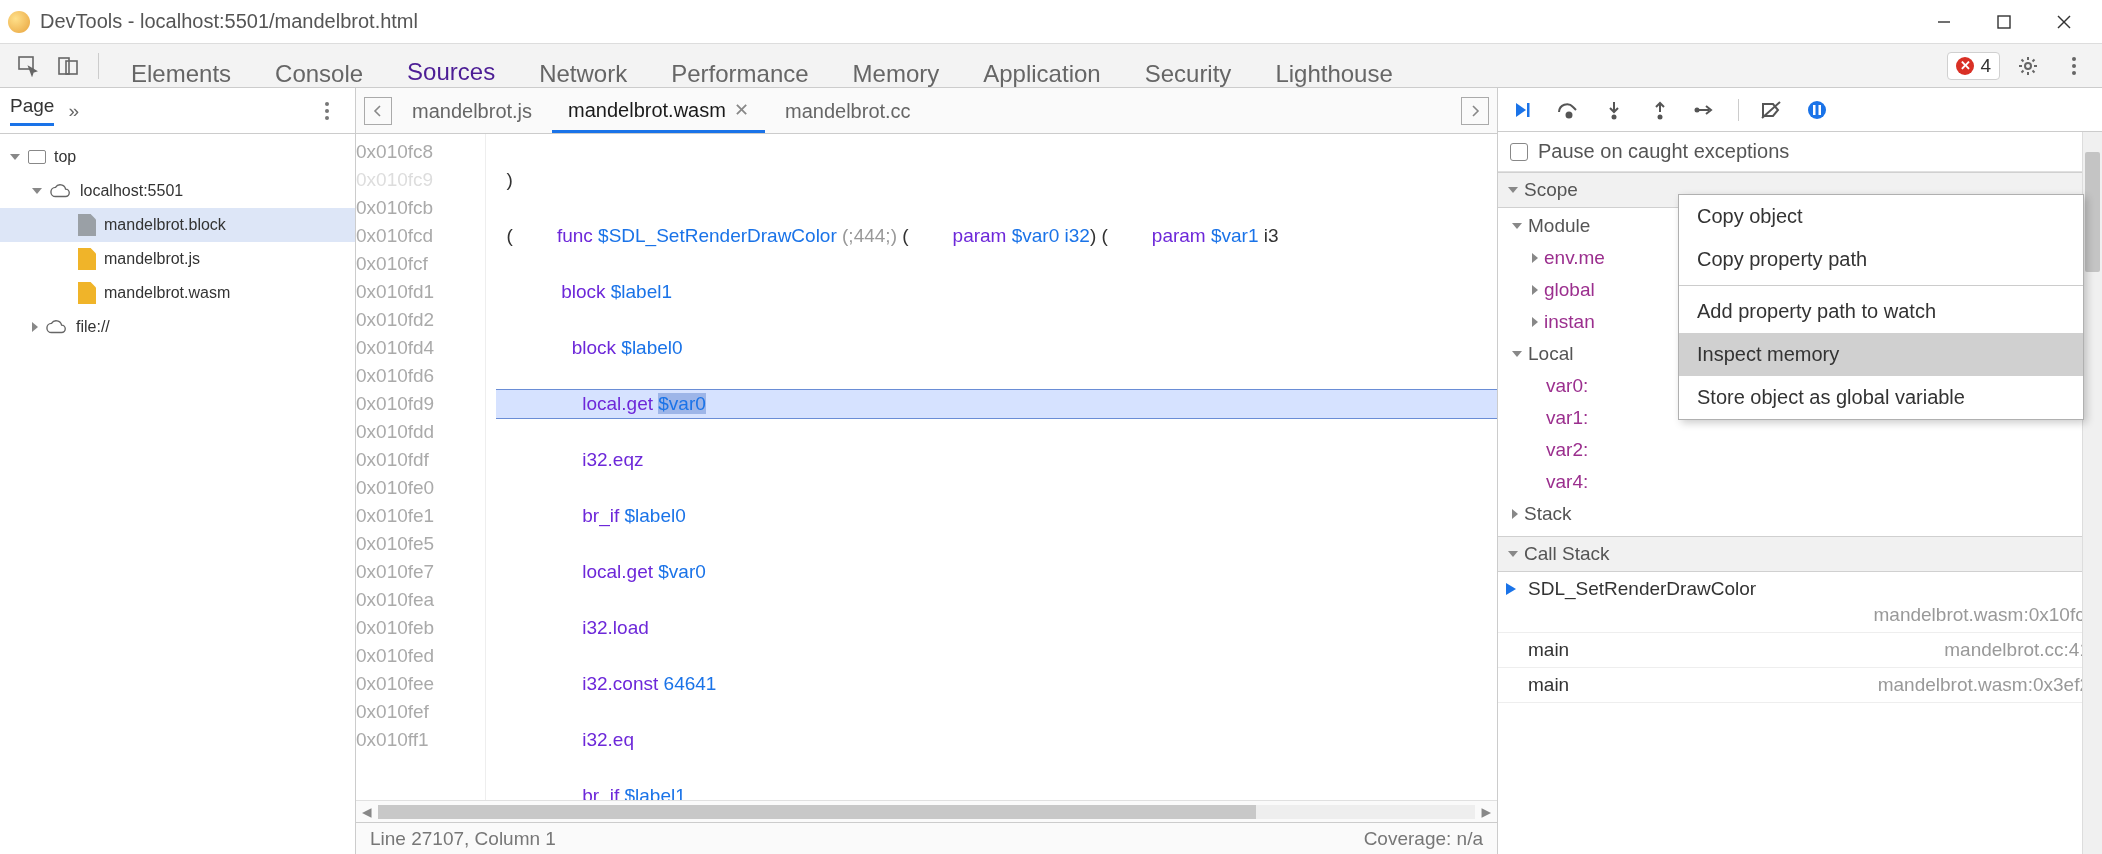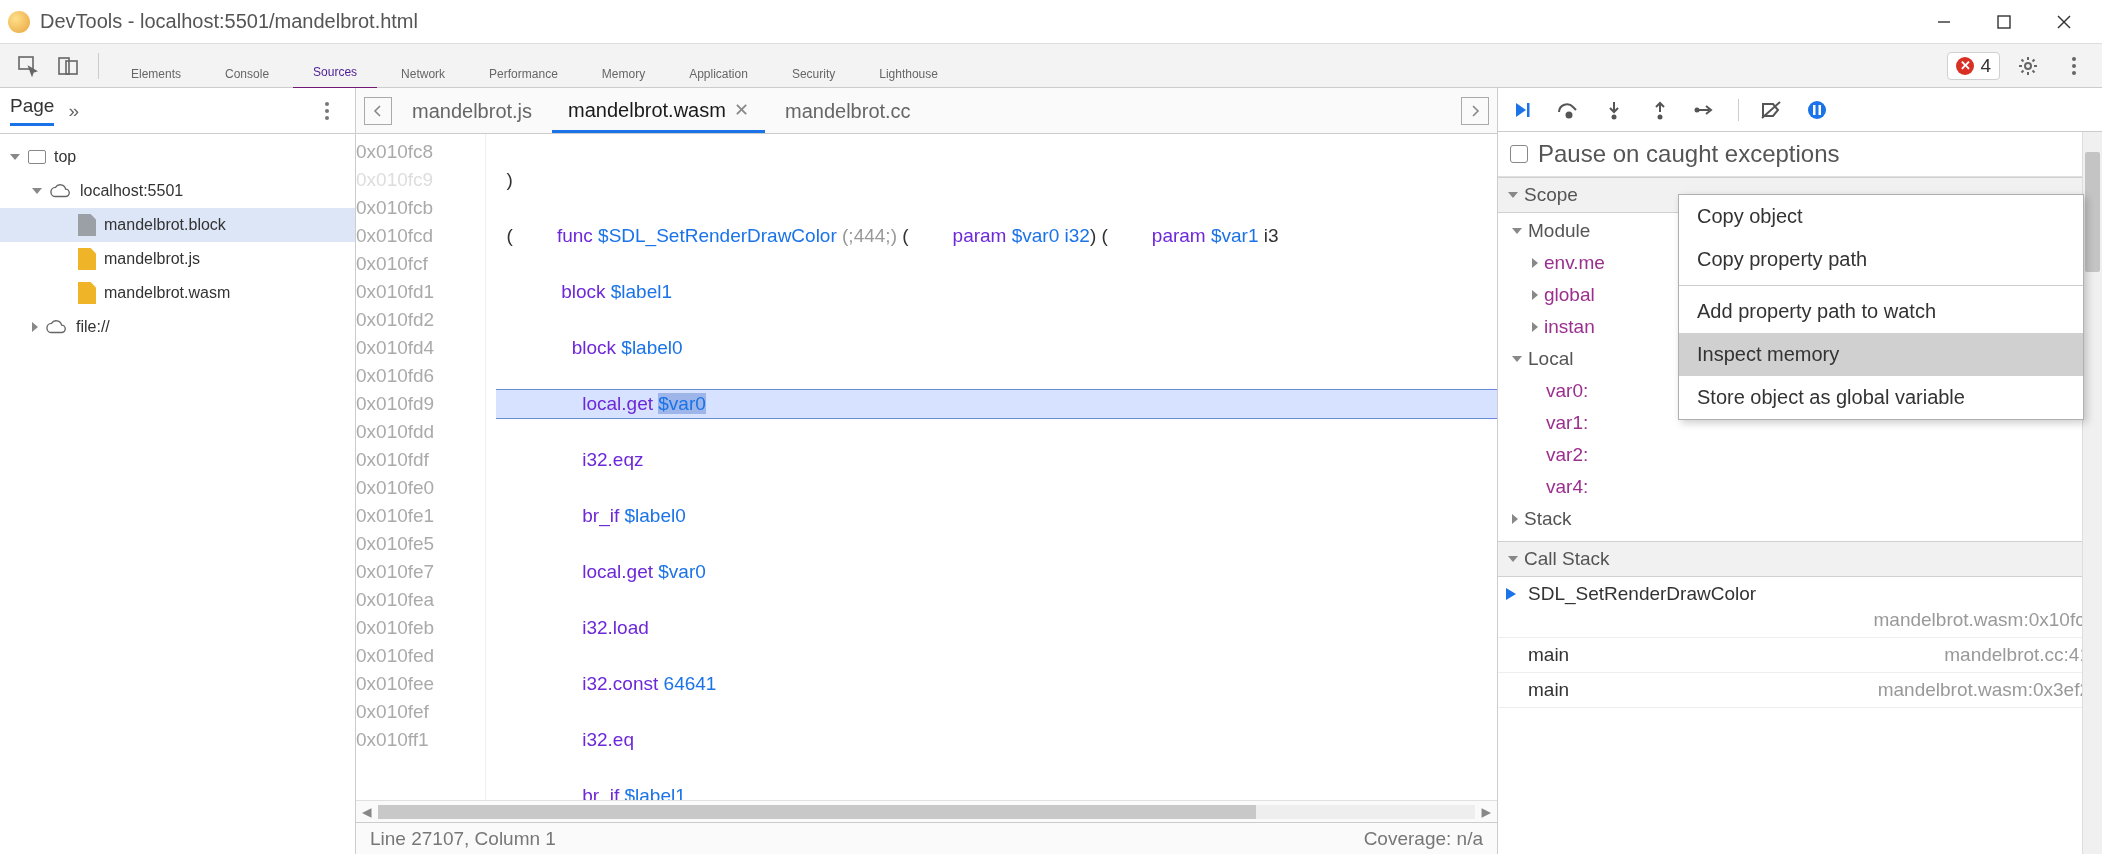--- a/index.html
+++ b/index.html
@@ -8,21 +8,21 @@
 
 .titlebar { height: 44px; display: flex; align-items: center; padding: 0 8px; background: #fff; border-bottom: 1px solid #ddd; }
 .titlebar .app-icon { width: 22px; height: 22px; margin-right: 10px; background: radial-gradient(circle at 35% 35%, #ffe08a, #e8a33d); border-radius: 50%; }
 .titlebar .title { flex: 1; color: #555; font-size: 20px; }
 .win-btn { width: 60px; height: 40px; display: flex; align-items: center; justify-content: center; color: #333; font-size: 20px; cursor: pointer; }
 .win-btn svg { stroke: #333; stroke-width: 1.4; fill: none; }
 
 
 .tabsrow { height: 44px; display: flex; align-items: center; border-bottom: 1px solid #ccc; background: #f3f3f3; padding: 0 10px; gap: 4px; }
 .tab-btn-icon { width: 36px; height: 36px; display: flex; align-items: center; justify-content: center; color: #666; cursor: pointer; }
-.tab { padding: 10px 20px 8px; color: #666; cursor: pointer; font-size: 12px; margin-top: 14px; }
+.tab { padding: 10px 20px 8px; color: #666; cursor: pointer; font-size: 24px; margin-top: 14px; }
 .tab.active { color: #4c1d95; border-bottom: 3px solid #701a75; }
 .tabs-right { margin-left: auto; display: flex; align-items: center; gap: 10px; }
 .err-badge { display: inline-flex; align-items: center; border: 1px solid #d0d0d0; border-radius: 4px; padding: 2px 8px; gap: 6px; background: #fff; }
 .err-dot { width: 18px; height: 18px; border-radius: 50%; background: #d93025; display: inline-flex; align-items: center; justify-content: center; color: #fff; font-size: 13px; font-weight: bold; }
 
 
 .main { display: flex; height: calc(854px - 44px - 44px); }
 
 
 .page-panel { width: 356px; border-right: 1px solid #ccc; display: flex; flex-direction: column; background: #fff; }
@@ -56,21 +56,21 @@
 .code-line.hl { background: #d6e2ff; box-shadow: 0 -1px 0 #6a8dd6, 0 1px 0 #6a8dd6; }
 .code-line.hl .sel { background: #9db5e8; }
 .gutter .dim { color: #ddd; }
 .editor-hscroll { height: 22px; border-top: 1px solid #e0e0e0; display: flex; align-items: center; background: #fafafa; }
 .editor-status { height: 32px; border-top: 1px solid #ccc; display: flex; align-items: center; padding: 0 14px; color: #777; background: #fafafa;}
 
 
 .debug-panel { width: 604px; display: flex; flex-direction: column; background: #fff; position: relative;}
 .dbg-toolbar { height: 44px; border-bottom: 1px solid #ccc; display: flex; align-items: center; padding: 0 10px; gap: 18px; }
 .dbg-btn { width: 28px; height: 28px; display:flex; align-items:center; justify-content:center; cursor: pointer; }
-.dbg-check { display: flex; align-items: center; gap: 10px; padding: 8px 12px; color: #555; font-size: 24px; border-bottom: 1px solid #e0e0e0;}
+.dbg-check { display: flex; align-items: center; gap: 10px; padding: 8px 12px; color: #555; font-size: 20px; border-bottom: 1px solid #e0e0e0;}
 .cbox { width: 18px; height: 18px; border: 1.5px solid #888; border-radius: 3px; }
 .sec-head { background: #f1f1f1; border-top: 1px solid #d0d0d0; border-bottom: 1px solid #d0d0d0; padding: 6px 10px; color: #555; display:flex; align-items:center; gap:6px; font-size:19px;}
 .scope-body { padding: 2px 0 6px 14px; font-size: 19px; }
 .scope-row { height: 32px; display: flex; align-items: center; gap: 6px; color: #555;}
 .scope-row .prop { color: #9b2f8e; }
 .cs-row { padding: 6px 12px 6px 30px; border-bottom: 1px solid #eee;}
 .cs-row .loc { float: right; color: #999; }
 .cs-row.active::before { content:''; position:absolute; margin-left:-22px; margin-top:5px; border-left:10px solid #1a73e8; border-top:6px solid transparent; border-bottom:6px solid transparent;}
 .ctx-menu { position: absolute; top: 106px; right: 18px; width: 406px; background: #fff; border: 1px solid #b0b0b0; box-shadow: 3px 3px 8px rgba(0,0,0,.2); z-index: 50; }
 .ctx-item { padding: 10px 18px; font-size: 20px; color: #333; cursor: pointer; }

